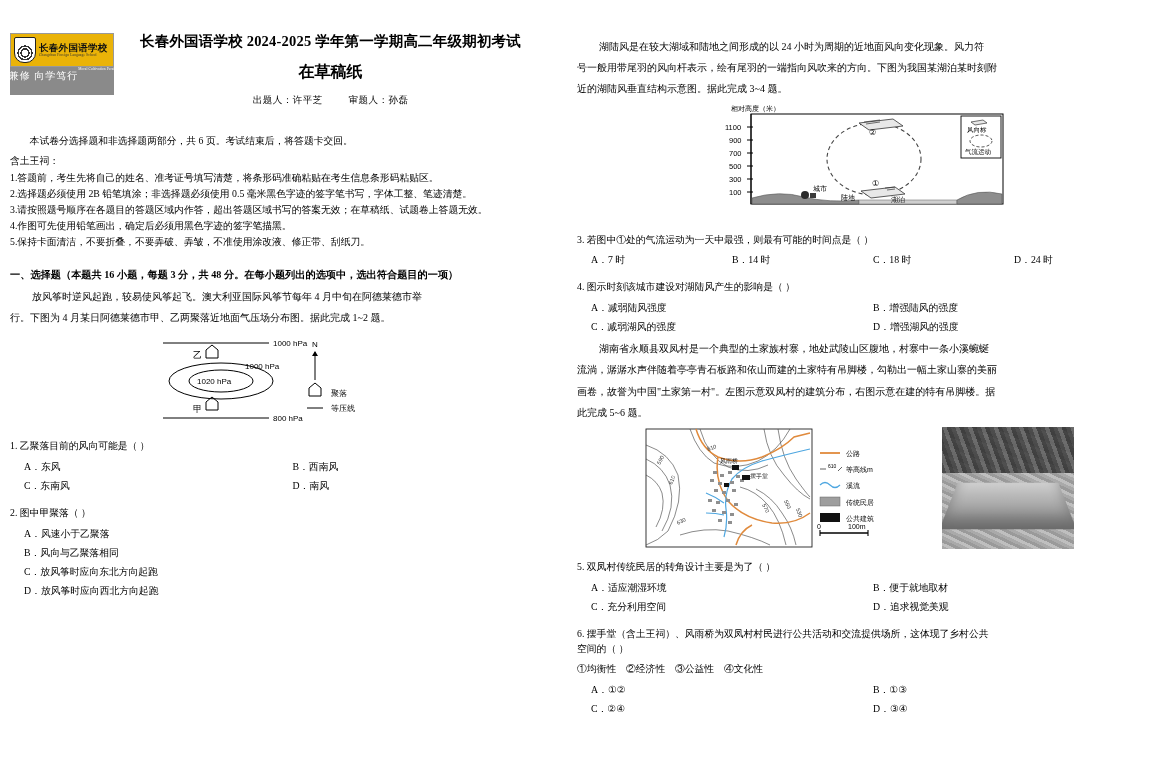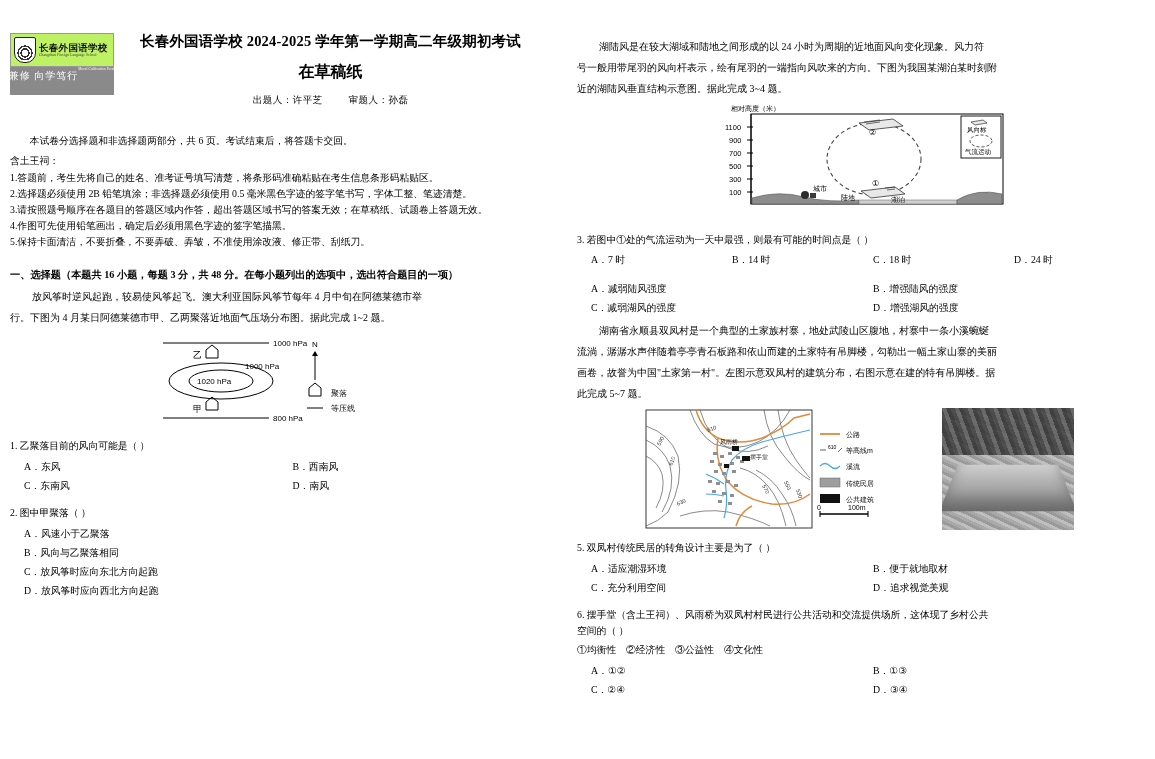--- a/index.html
+++ b/index.html
@@ -19,21 +19,21 @@
   .col-right { width: 588px; padding-left: 10px; padding-right: 14px; padding-top: 34px; }
 
   
   .header { display: flex; align-items: flex-start; }
   .logo-box { width: 104px; flex: 0 0 104px; margin-top: 3px; }
   .logo-top {
     border: 1px solid #999;
     height: 34px;
     display: flex; align-items: center; gap: 3px;
     padding: 2px 3px;
-    background: #bef264;
+    background: #eab308;
   }
   .crest {
     width: 22px; height: 26px;
     background:
       radial-gradient(circle at 50% 62%, #fff 0 18%, #333 18% 26%, #fff 26% 34%, #333 34% 42%, #fff 42%),
       linear-gradient(#444 0 100%);
     border: 1px solid #222;
     border-radius: 2px 2px 10px 10px;
   }
   .logo-names { line-height: 1.05; }
@@ -269,32 +269,36 @@
       </div>
       <div class="opts four">
         <div class="opt"><span class="opt-l">A．</span><span>7 时</span></div>
         <div class="opt"><span class="opt-l">B．</span><span>14 时</span></div>
         <div class="opt"><span class="opt-l">C．</span><span>18 时</span></div>
         <div class="opt"><span class="opt-l">D．</span><span>24 时</span></div>
       </div>
     </div>
 
     <div class="q">
+      <div class="q-stem">
+        <span>4.</span>
+        <span>图示时刻该城市建设对湖陆风产生的影响是（    ）</span>
+      </div>
       <div class="opts two">
         <div class="opt"><span class="opt-l">A．</span><span>减弱陆风强度</span></div>
         <div class="opt"><span class="opt-l">B．</span><span>增强陆风的强度</span></div>
         <div class="opt"><span class="opt-l">C．</span><span>减弱湖风的强度</span></div>
         <div class="opt"><span class="opt-l">D．</span><span>增强湖风的强度</span></div>
       </div>
     </div>
 
     <div class="passage">湖南省永顺县双凤村是一个典型的土家族村寨，地处武陵山区腹地，村寨中一条小溪蜿蜒</div>
     <div class="passage cont">流淌，潺潺水声伴随着亭亭青石板路和依山而建的土家特有吊脚楼，勾勒出一幅土家山寨的美丽</div>
     <div class="passage cont">画卷，故誉为中国"土家第一村"。左图示意双凤村的建筑分布，右图示意在建的特有吊脚楼。据</div>
-    <div class="passage cont">此完成 5~7 题。</div>
+    <div class="passage cont">此完成 5~6 题。</div>
 
     <div class="fig-village">
       <svg width="290" height="122" viewBox="0 0 290 122">
         <rect x="2" y="2" width="166" height="118" fill="#fff" stroke="#222" stroke-width=".9"></rect>
         <g stroke="#3a3a3a" stroke-width=".6" fill="none">
           <path d="M2 18 Q26 26 34 48 Q40 74 24 104 Q14 114 2 118"></path>
           <path d="M2 32 Q20 40 26 58 Q32 80 18 104"></path>
           <path d="M2 48 Q14 54 18 66 Q22 82 12 100"></path>
           <path d="M46 2 Q54 26 70 36 Q92 44 114 34 Q134 24 146 2"></path>
           <path d="M56 2 Q64 30 84 40 Q104 48 124 38"></path>

